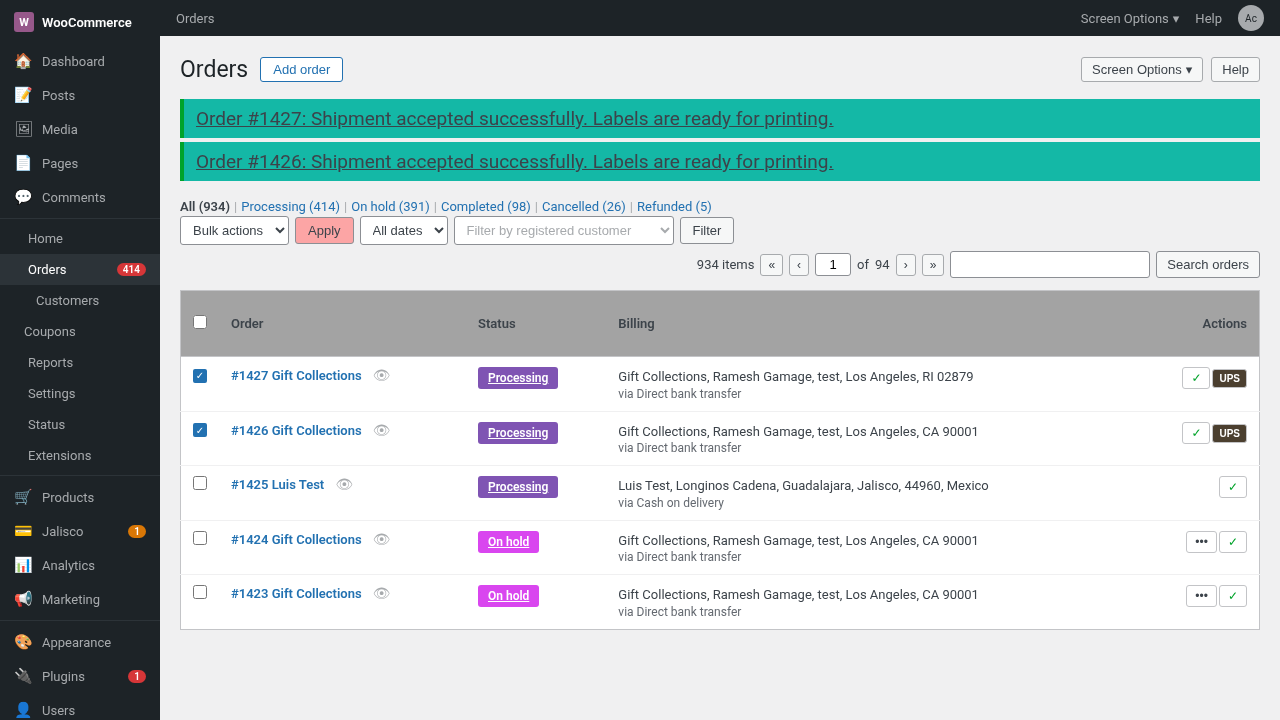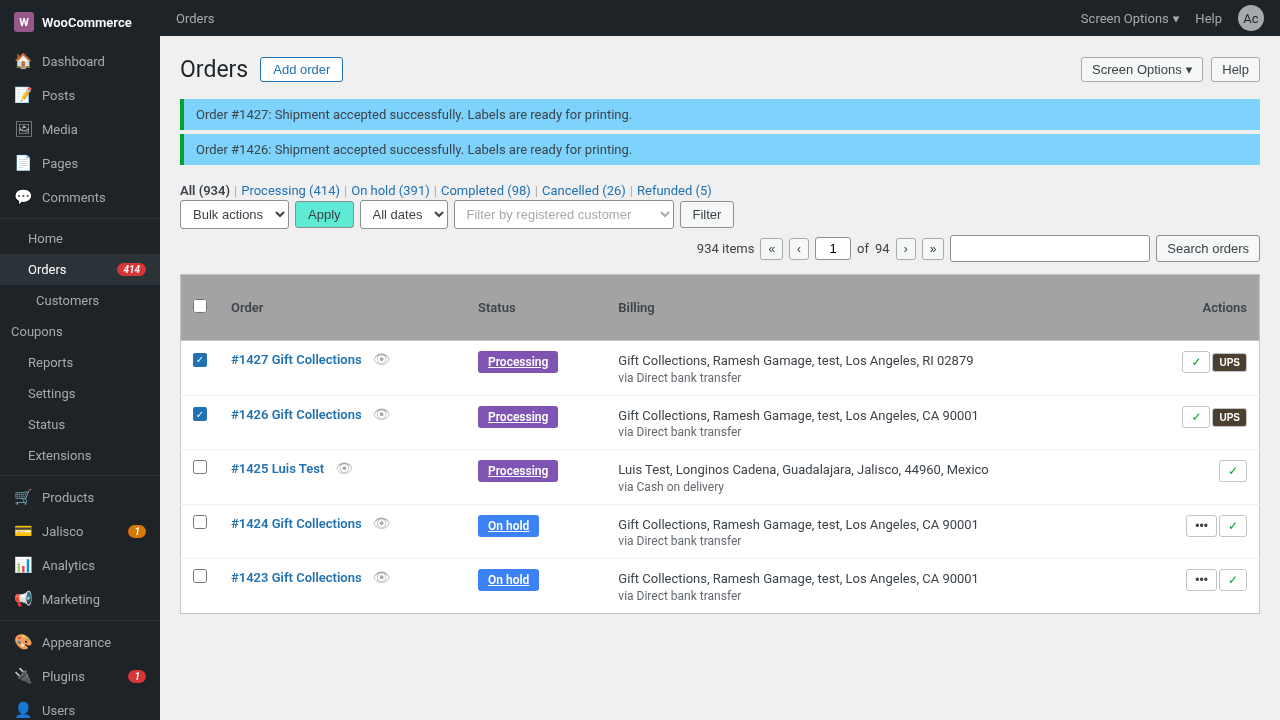--- a/index.html
+++ b/index.html
@@ -45,21 +45,20 @@
     .sidebar-item.active { color: #fff; background: #2c3338; }
     .sidebar-item .icon { font-size: 15px; width: 20px; text-align: center; }
     .sidebar-badge {
       background: #d63638;
       color: white;
       border-radius: 10px;
       padding: 1px 6px;
       font-size: 10px;
       font-weight: 600;
       margin-left: auto;
-      font-style: italic;
     }
     .sidebar-badge.orange { background: #d97706; }
     .sidebar-divider { border-top: 1px solid #2c3338; margin: 4px 0; }
 
     
     #main {
       flex: 1;
       display: flex;
       flex-direction: column;
       overflow: hidden;
@@ -116,26 +115,27 @@
     .btn-help {
       background: #f6f7f7;
       border: 1px solid #a7aaad;
       color: #3c434a;
       padding: 4px 10px;
       border-radius: 3px;
       cursor: pointer;
       font-size: 13px;
     }
     .notice-success {
-      background: #7dd3fc;
+      background: #14b8a6;
       border-left: 4px solid #00a32a;
       padding: 8px 12px;
       margin-bottom: 4px;
-      font-size: 13px;
-      color: #3c434a;
+      font-size: 19px;
+      color: #3c434a;
+      text-decoration: underline;
     }
     .notices { margin-bottom: 16px; }
 
     
     .order-tabs { display: flex; gap: 0; flex-wrap: wrap; align-items: center; font-size: 13px; }
     .order-tab { color: #2271b1; cursor: pointer; padding: 2px 0; text-decoration: none; margin-right: 4px; }
     .order-tab.active { color: #3c434a; font-weight: 600; text-decoration: none; cursor: default; }
     .order-tab-sep { color: #a7aaad; margin-right: 4px; }
 
     
@@ -149,21 +149,21 @@
     .filter-select {
       padding: 5px 8px;
       border: 1px solid #8c8f94;
       border-radius: 3px;
       background: #fff;
       color: #3c434a;
       font-size: 13px;
       cursor: pointer;
     }
     .btn-apply {
-      background: #5eead4;
+      background: #fca5a5;
       border: 1px solid #8c8f94;
       color: #3c434a;
       padding: 5px 12px;
       border-radius: 3px;
       cursor: pointer;
       font-size: 13px;
     }
     .btn-filter {
       background: #f6f7f7;
       border: 1px solid #8c8f94;
@@ -259,21 +259,21 @@
     .status-badge {
       display: inline-block;
       padding: 4px 10px;
       border-radius: 3px;
       font-size: 12px;
       font-weight: 600;
       color: #fff;
       text-decoration: underline;
     }
     .status-processing { background: #7f54b3; }
-    .status-on-hold { background: #3b82f6; color: #fff; }
+    .status-on-hold { background: #d946ef; color: #fff; }
 
     .billing-text { font-size: 13px; color: #3c434a; line-height: 1.5; }
     .billing-via { color: #646970; font-size: 12px; }
 
     .action-btn {
       border: 1px solid #c3c4c7;
       background: #fff;
       color: #3c434a;
       padding: 3px 8px;
       border-radius: 3px;
@@ -331,21 +331,21 @@
   <div class="sidebar-item" style="padding-left: 28px;">
     <span>Home</span>
   </div>
   <div class="sidebar-item active" style="padding-left: 28px;">
     <span>Orders</span>
     <span class="sidebar-badge">414</span>
   </div>
   <div class="sidebar-item" style="padding-left: 36px;">
     <span>Customers</span>
   </div>
-  <div class="sidebar-item" style="padding-left: 11px;">
+  <div class="sidebar-item" style="padding-left: 24px;">
     <span>Coupons</span>
   </div>
   <div class="sidebar-item" style="padding-left: 28px;">
     <span>Reports</span>
   </div>
   <div class="sidebar-item" style="padding-left: 28px;">
     <span>Settings</span>
   </div>
   <div class="sidebar-item" style="padding-left: 28px;">
     <span>Status</span>
@@ -395,21 +395,21 @@
 <div id="main">
 
   <div id="topbar">
     <span>Orders</span>
     <div id="topbar-right">
       <span style="cursor:pointer; display:flex; align-items:center; gap:4px;">
         <span>Screen Options</span>
         <span>▾</span>
       </span>
       <span style="cursor:pointer;">Help</span>
-      <span style="background:#a7aaad; color:#1d2327; border-radius:50%; width:26px; height:26px; display:inline-flex; align-items:center; justify-content:center; font-size:13px; cursor:pointer;">Ac</span>
+      <span style="background:#a7aaad; color:#1d2327; border-radius:50%; width:26px; height:26px; display:inline-flex; align-items:center; justify-content:center; font-size:10px; cursor:pointer;">Ac</span>
     </div>
   </div>
 
   <div id="content">
 
     <div class="page-header">
       <div class="page-header-left">
         <h1 class="page-title">Orders</h1>
         <button class="btn-add-order">Add order</button>
       </div>

